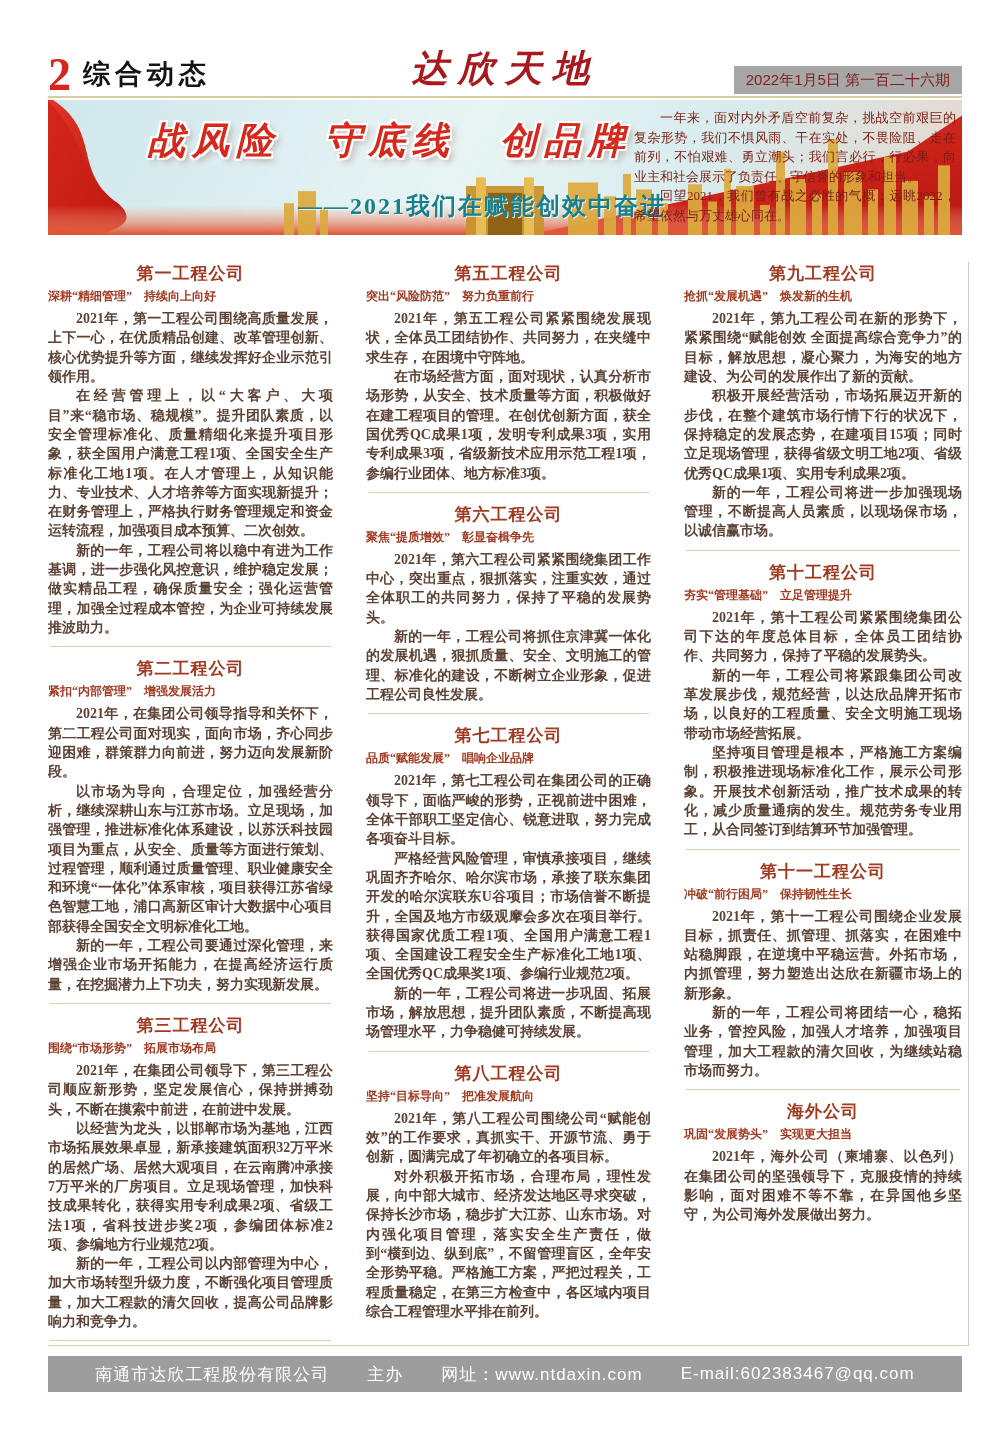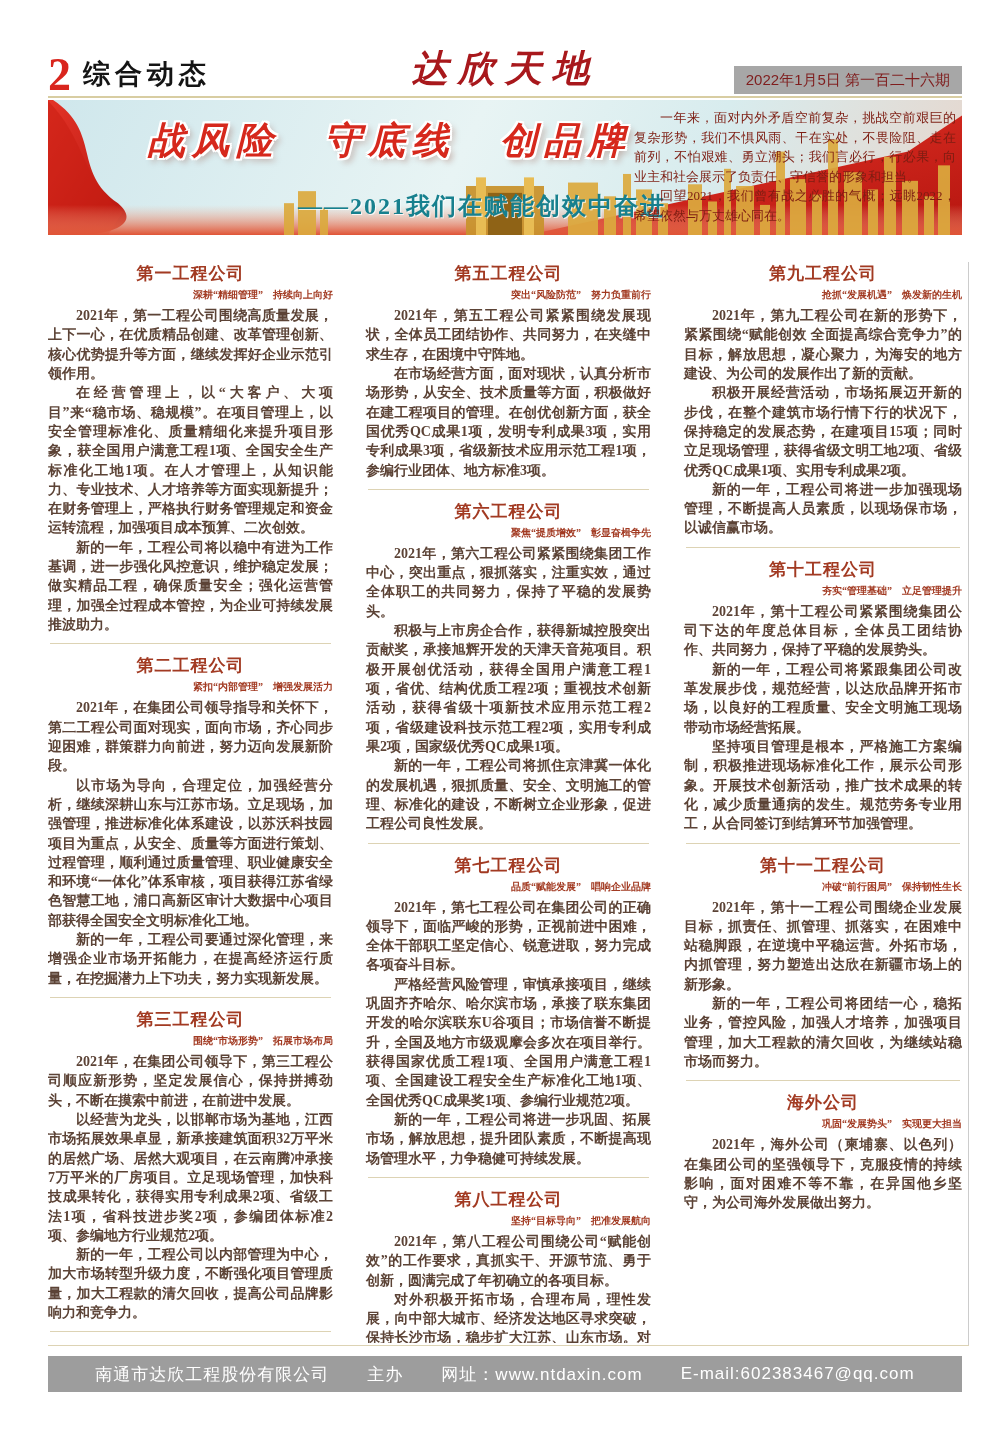--- a/index.html
+++ b/index.html
@@ -70,21 +70,21 @@
     position: absolute; left: 48px; right: 33px; top: 262px; bottom: 95px;
     display: flex; gap: 33px; overflow: hidden;
   }
   .col { flex: 1 1 0; }
   .col:last-child { flex: 0 0 278px; }
   .article-company {
     text-align: center; color: #a23a22; font-size: 17px; font-weight: bold;
     letter-spacing: 1px; margin-bottom: 3px;
   }
   .article-headline {
-    text-align: right; color: #a23a22; font-size: 10px; font-weight: bold;
+    text-align: left; color: #a23a22; font-size: 12px; font-weight: bold;
     margin-bottom: 4px; white-space: nowrap;
   }
   .article p {
     color: #5c4336; font-size: 14px; line-height: 1.38; text-align: justify;
     text-indent: 2em;
     font-weight: bold;
   }
   .rule { border: none; border-top: 1px solid #ddd3b4; margin: 9px 2px 10px 2px; }
 
   .right-border { position: absolute; width: 1px; background: #cccccc; right: 26px; top: 262px; height: 1083px; }
@@ -174,21 +174,21 @@
   </div>
 </div>
 
 <div class="columns">
 
   <div class="col">
     <section class="article">
       <h3 class="article-company">第一工程公司</h3>
       <h4 class="article-headline">深耕“精细管理”　持续向上向好</h4>
       <p>2021年，第一工程公司围绕高质量发展，上下一心，在优质精品创建、改革管理创新、核心优势提升等方面，继续发挥好企业示范引领作用。</p>
-      <p>在经营管理上，以“大客户、大项目”来“稳市场、稳规模”。在项目管理上，以安全管理标准化、质量精细化来提升项目形象，获全国用户满意工程1项、全国安全生产标准化工地1项。在人才管理上，从知识能力、专业技术、人才培养等方面实现新提升；在财务管理上，严格执行财务管理规定和资金运转流程，加强项目成本预算、二次创效。</p>
+      <p>在经营管理上，以“大客户、大项目”来“稳市场、稳规模”。提升团队素质，以安全管理标准化、质量精细化来提升项目形象，获全国用户满意工程1项、全国安全生产标准化工地1项。在人才管理上，从知识能力、专业技术、人才培养等方面实现新提升；在财务管理上，严格执行财务管理规定和资金运转流程，加强项目成本预算、二次创效。</p>
       <p>新的一年，工程公司将以稳中有进为工作基调，进一步强化风控意识，维护稳定发展；做实精品工程，确保质量安全；强化运营管理，加强全过程成本管控，为企业可持续发展推波助力。</p>
     </section>
     <hr class="rule">
     <section class="article">
       <h3 class="article-company">第二工程公司</h3>
       <h4 class="article-headline">紧扣“内部管理”　增强发展活力</h4>
       <p>2021年，在集团公司领导指导和关怀下，第二工程公司面对现实，面向市场，齐心同步迎困难，群策群力向前进，努力迈向发展新阶段。</p>
       <p>以市场为导向，合理定位，加强经营分析，继续深耕山东与江苏市场。立足现场，加强管理，推进标准化体系建设，以苏沃科技园项目为重点，从安全、质量等方面进行策划、过程管理，顺利通过质量管理、职业健康安全和环境“一体化”体系审核，项目获得江苏省绿色智慧工地，浦口高新区审计大数据中心项目部获得全国安全文明标准化工地。</p>
       <p>新的一年，工程公司要通过深化管理，来增强企业市场开拓能力，在提高经济运行质量，在挖掘潜力上下功夫，努力实现新发展。</p>
     </section>
@@ -212,21 +212,20 @@
       <h3 class="article-company">第五工程公司</h3>
       <h4 class="article-headline">突出“风险防范”　努力负重前行</h4>
       <p>2021年，第五工程公司紧紧围绕发展现状，全体员工团结协作、共同努力，在夹缝中求生存，在困境中守阵地。</p>
       <p>在市场经营方面，面对现状，认真分析市场形势，从安全、技术质量等方面，积极做好在建工程项目的管理。在创优创新方面，获全国优秀QC成果1项，发明专利成果3项，实用专利成果3项，省级新技术应用示范工程1项，参编行业团体、地方标准3项。</p>
     </section>
     <hr class="rule">
     <section class="article">
       <h3 class="article-company">第六工程公司</h3>
       <h4 class="article-headline">聚焦“提质增效”　彰显奋楫争先</h4>
       <p>2021年，第六工程公司紧紧围绕集团工作中心，突出重点，狠抓落实，注重实效，通过全体职工的共同努力，保持了平稳的发展势头。</p>
-      <p>积极与上市房企合作，获得新城控股突出贡献奖，承接旭辉开发的天津天音苑项目。积极开展创优活动，获得全国用户满意工程1项，省优、结构优质工程2项；重视技术创新活动，获得省级十项新技术应用示范工程2项，省级建设科技示范工程2项，实用专利成果2项，国家级优秀QC成果1项。</p>
       <p>新的一年，工程公司将抓住京津冀一体化的发展机遇，狠抓质量、安全、文明施工的管理、标准化的建设，不断树立企业形象，促进工程公司良性发展。</p>
     </section>
     <hr class="rule">
     <section class="article">
       <h3 class="article-company">第七工程公司</h3>
       <h4 class="article-headline">品质“赋能发展”　唱响企业品牌</h4>
       <p>2021年，第七工程公司在集团公司的正确领导下，面临严峻的形势，正视前进中困难，全体干部职工坚定信心、锐意进取，努力完成各项奋斗目标。</p>
       <p>严格经营风险管理，审慎承接项目，继续巩固齐齐哈尔、哈尔滨市场，承接了联东集团开发的哈尔滨联东U谷项目；市场信誉不断提升，全国及地方市级观摩会多次在项目举行。获得国家优质工程1项、全国用户满意工程1项、全国建设工程安全生产标准化工地1项、全国优秀QC成果奖1项、参编行业规范2项。</p>
       <p>新的一年，工程公司将进一步巩固、拓展市场，解放思想，提升团队素质，不断提高现场管理水平，力争稳健可持续发展。</p>
     </section>

